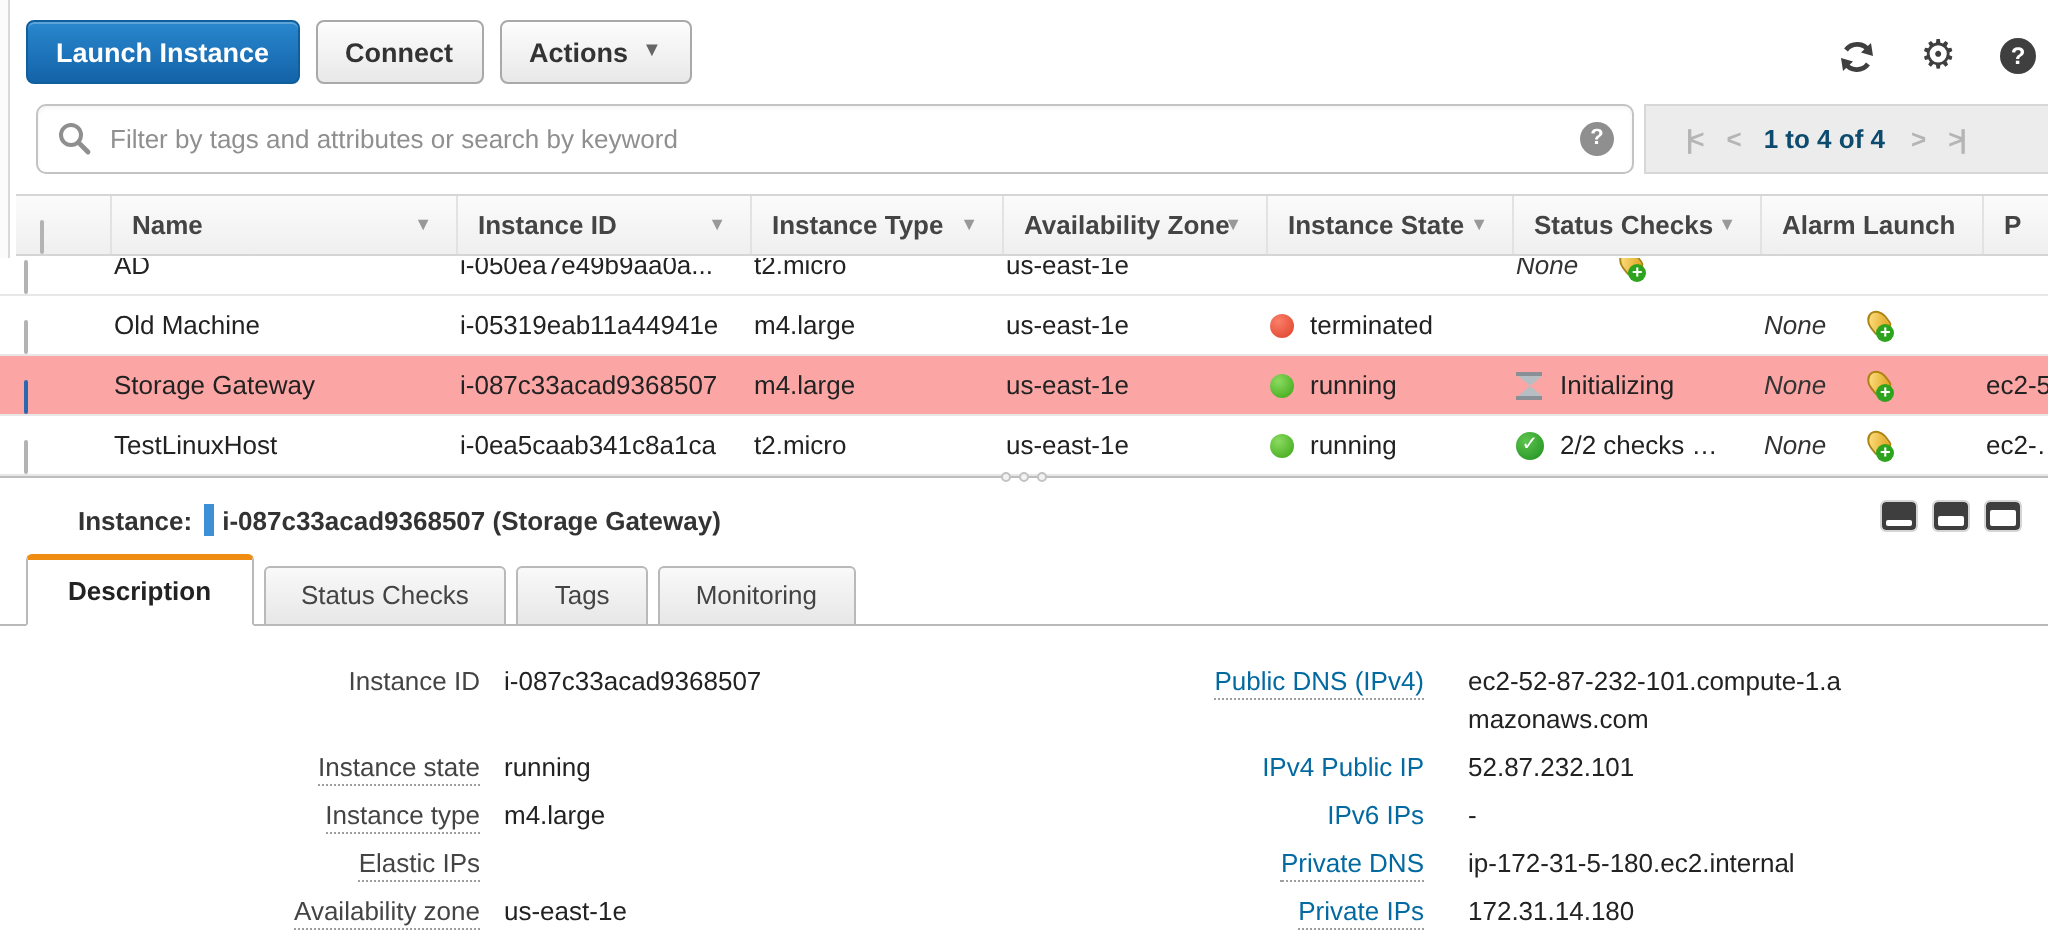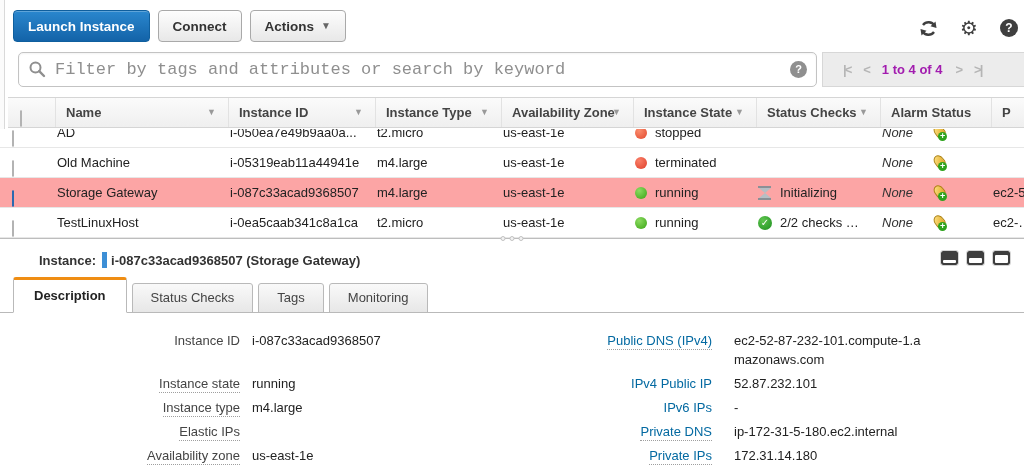--- a/index.html
+++ b/index.html
@@ -20,31 +20,31 @@
 
   .top-icons { position:absolute; top:18px; right:6px; display:flex; align-items:center; gap:22px; }
   .ico-refresh svg { display:block; }
   .ico-gear { font-size:20px; color:#3f3f3f; line-height:20px; cursor:pointer; }
   .ico-help { width:18px; height:18px; border-radius:50%; background:#3f3f3f; color:#fff; font-weight:bold;
       font-size:12px; text-align:center; line-height:18px; cursor:pointer; }
 
   
   .filter-wrap { position:absolute; top:52px; left:18px; width:799px; height:35px; }
   .filter-input { width:100%; height:100%; border:1px solid #c3c3c3; border-radius:5px; padding:0 36px 0 36px;
-      font-size:17px; color:#555; background:#fff; box-shadow:inset 0 1px 2px rgba(0,0,0,.05); outline:none;
-      font-family:Liberation Mono, monospace; }
+      font-size:13px; color:#555; background:#fff; box-shadow:inset 0 1px 2px rgba(0,0,0,.05); outline:none;
+      font-family:Liberation Sans, sans-serif; }
   .filter-input::placeholder { color:#8f8f8f; opacity:1; }
   .mag { position:absolute; left:10px; top:8px; }
   .input-help { position:absolute; right:10px; top:9px; width:17px; height:17px; border-radius:50%;
       background:#8f8f8f; color:#fff; font-weight:bold; font-size:11px; text-align:center; line-height:17px; cursor:pointer; }
 
   .pager { position:absolute; top:52px; left:822px; width:210px; height:35px; background:#ececec;
       border:1px solid #d7d7d7; display:flex; align-items:center; gap:13px; padding-left:20px; }
   .pg-arrow { color:#b5b5b5; font-weight:bold; font-size:13px; letter-spacing:-2px; cursor:pointer; }
-  .pg-text { font-weight:bold; color:#a21caf; }
+  .pg-text { font-weight:bold; color:#0c4a6e; }
 
   
   .grid { display:grid; grid-template-columns:47px 173px 147px 126px 132px 123px 124px 111px auto; }
   .thead { position:absolute; top:97px; left:8px; right:0; height:31px;
       background:linear-gradient(#fbfbfb,#efefef); border-top:1px solid #d5d5d5; border-bottom:1px solid #d5d5d5; }
   .th { padding-left:10px; font-weight:bold; color:#444; line-height:29px; border-left:1px solid #e2e2e2;
       white-space:nowrap; overflow:hidden; cursor:pointer; position:relative; }
   .th:first-child { border-left:none; cursor:default; }
   .sort { position:absolute; right:12px; top:0; color:#999; font-size:9px; }
   .th-cb { padding:6px 0 0 12px; }
@@ -177,40 +177,36 @@
     <div class="th">
       <span>Availability Zone</span><span class="sort">▼</span>
     </div>
     <div class="th">
       <span>Instance State</span><span class="sort">▼</span>
     </div>
     <div class="th">
       <span>Status Checks</span><span class="sort">▼</span>
     </div>
     <div class="th">
-      <span>Alarm Status</span>
+      <span>Alarm Launch</span>
     </div>
     <div class="th">
       <span>P</span>
     </div>
   </div>
 
   <div class="tbody">
 
     <div class="row-clip">
       <div class="trow grid">
         <div class="td td-cb"><span class="cb"></span></div>
         <div class="td">AD</div>
         <div class="td">i-050ea7e49b9aa0a...</div>
         <div class="td">t2.micro</div>
         <div class="td">us-east-1e</div>
-        <div class="td">
-          <span class="st-circle st-stopped"></span>
-          <span>stopped</span>
-        </div>
         <div class="td"></div>
         <div class="td">
           <span class="alarm-none">None</span>
           <span class="bell">
               <span class="plus">+</span>
             </span>
         </div>
         <div class="td"></div>
       </div>
     </div>

